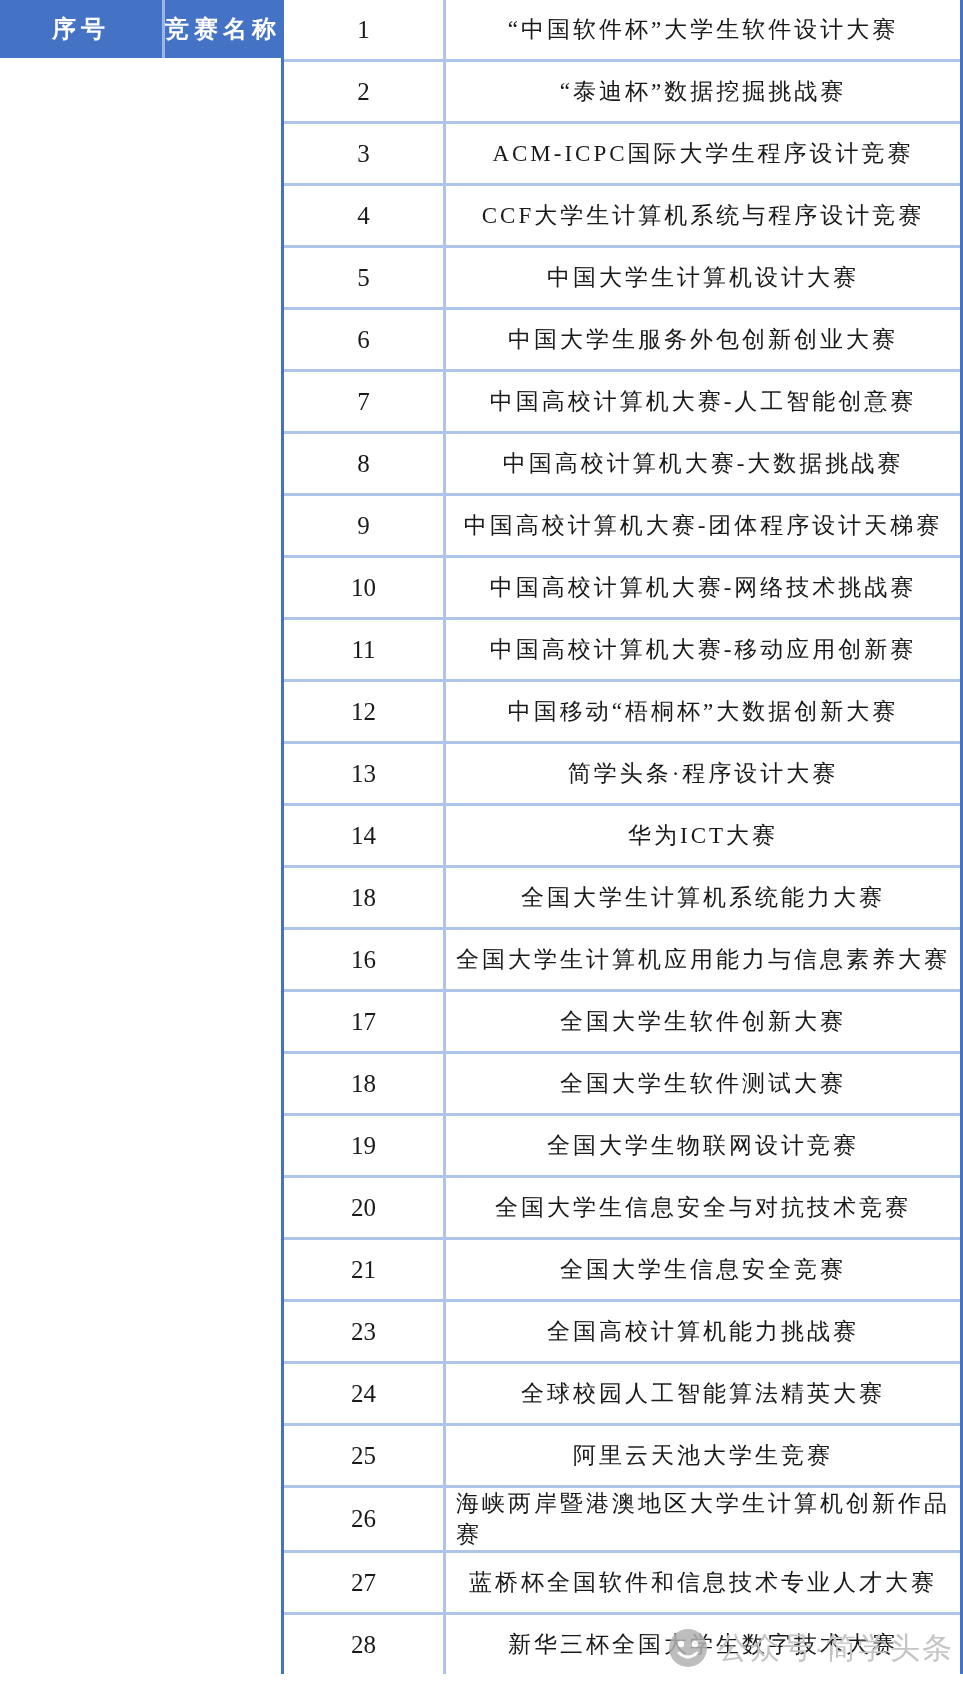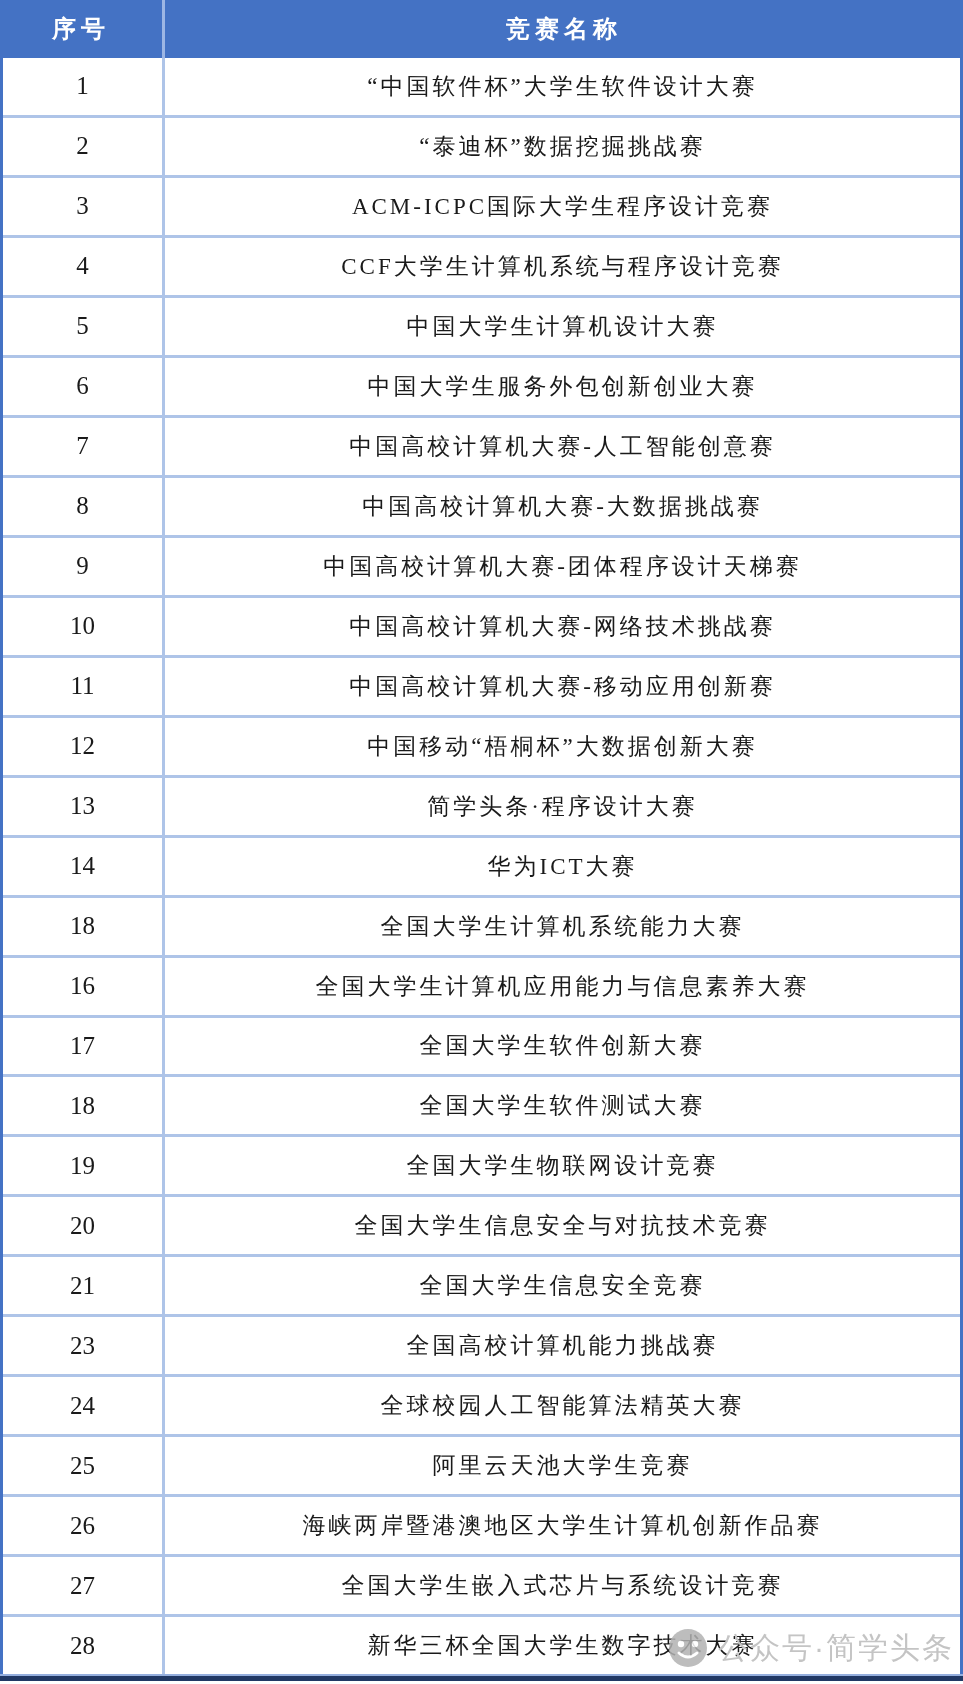--- a/index.html
+++ b/index.html
@@ -6,23 +6,23 @@
   .page {
     position:relative;
     width:963px; height:1684px;
     background:#ffffff;
     overflow:hidden;
     font-family:"Liberation Serif","DejaVu Serif",serif;
   }
   .table {
     position:absolute; top:0; left:0;
     width:963px; height:1684px;
-    display:flex; flex-direction:column;
+    display:flex; flex-direction:row;
     box-sizing:border-box;
-    padding-bottom:3px;
+    padding-bottom:10px;
   }
   .thead {
     flex:none; height:58px;
     background:#4472C4;
     display:grid; grid-template-columns:165px 1fr;
   }
   .th {
     display:flex; align-items:center; justify-content:center;
     color:#ffffff; font-size:24px; letter-spacing:5px;
     font-weight:bold;
@@ -189,21 +189,21 @@
     <div class="cell name">阿里云天池大学生竞赛</div>
   </div>
 
   <div class="row">
     <div class="cell no">26</div>
     <div class="cell name">海峡两岸暨港澳地区大学生计算机创新作品赛</div>
   </div>
 
   <div class="row">
     <div class="cell no">27</div>
-    <div class="cell name">全国大学生嵌入式芯片与系统设计竞赛</div>
+    <div class="cell name">蓝桥杯全国软件和信息技术专业人才大赛</div>
   </div>
 
   <div class="row">
     <div class="cell no">28</div>
     <div class="cell name">新华三杯全国大学生数字技术大赛</div>
   </div>
 </div>
     <div class="bottom-border"></div>
   </div>
 

